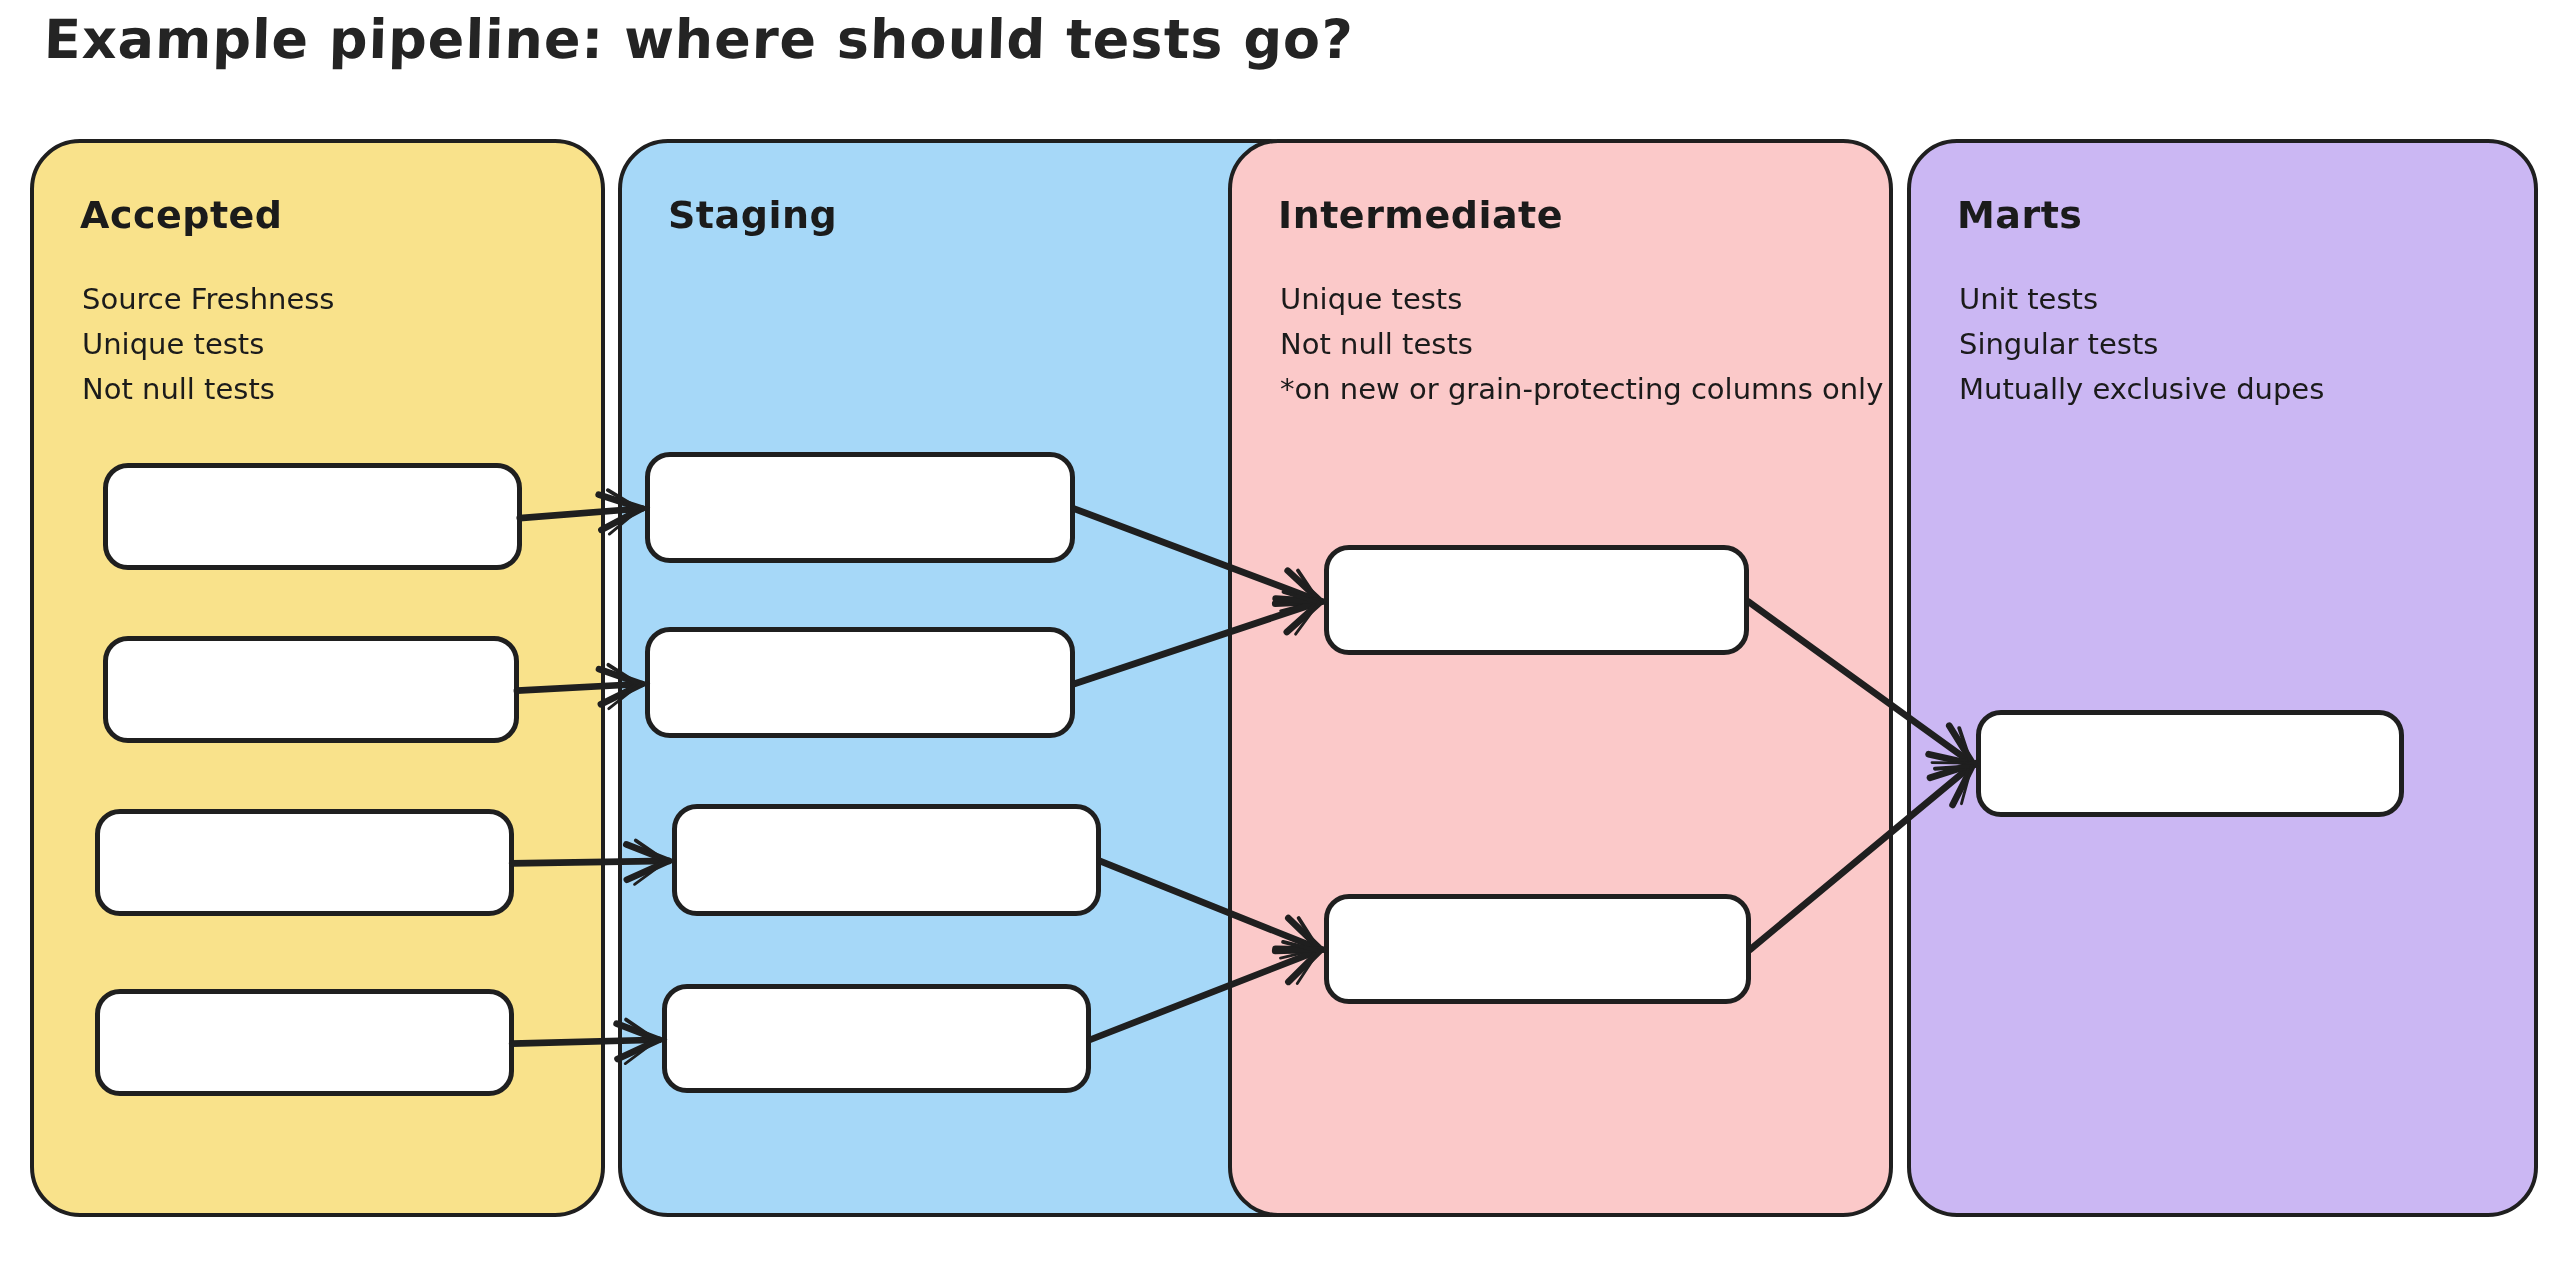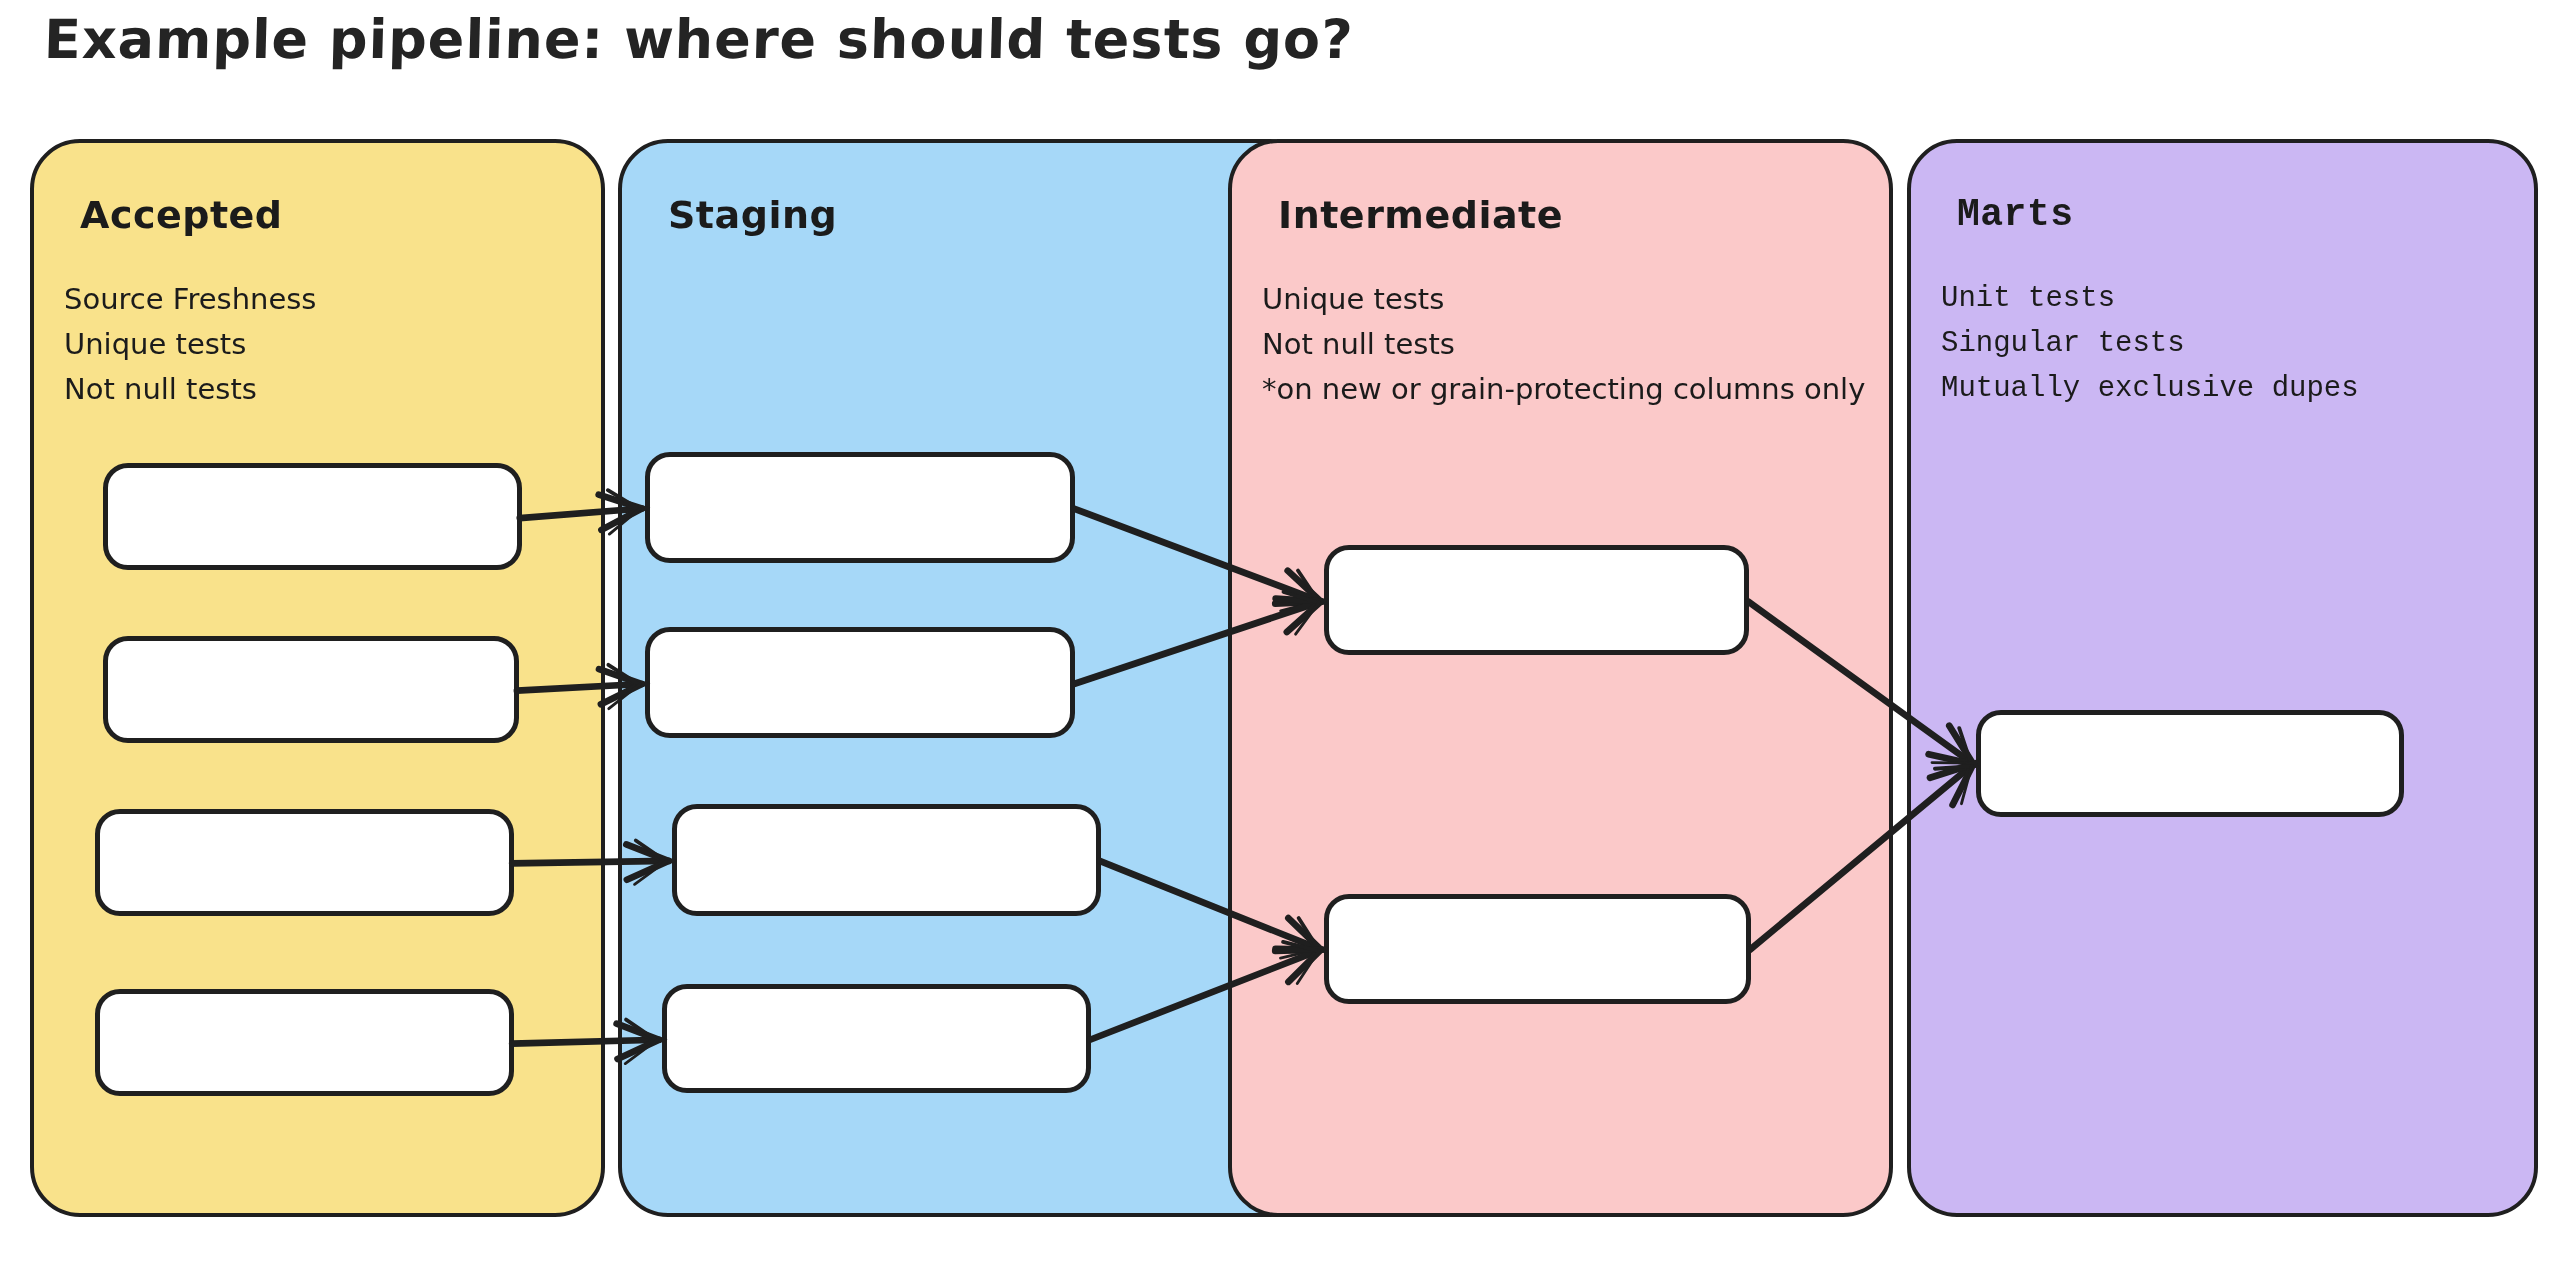--- a/index.html
+++ b/index.html
@@ -30,32 +30,32 @@
     position: absolute;
     top: 139px;
     height: 1078px;
     border: 4.8px solid #1f1f1f;
     border-radius: 50px;
     box-sizing: border-box;
   }
   .col-sources      { left: 30px;   width: 575px; background: var(--c-sources); }
   .col-staging      { left: 618px;  width: 702px; background: var(--c-staging); }
   .col-intermediate { left: 1228px; width: 665px; background: var(--c-intermediate); }
-  .col-marts        { left: 1907px; width: 631px; background: var(--c-marts); font-family: Liberation Mono, monospace; }
+  .col-marts        { left: 1907px; width: 631px; background: var(--c-marts); }
   .col h2 {
     margin: 0;
     padding: 50px 0 0 46px;
     font-size: 38px;
     font-weight: bold;
     color: #1b1b1b;
     letter-spacing: 0.5px;
   }
   .notes {
     margin-top: 40px;
-    padding-left: 30px;
+    padding-left: 48px;
     font-size: 29px;
     line-height: 45px;
     color: #1b1b1b;
     white-space: nowrap;
   }
   .node {
     position: absolute;
     background: #ffffff;
     border: 5.7px solid #1f1f1f;
     border-radius: 25px;

